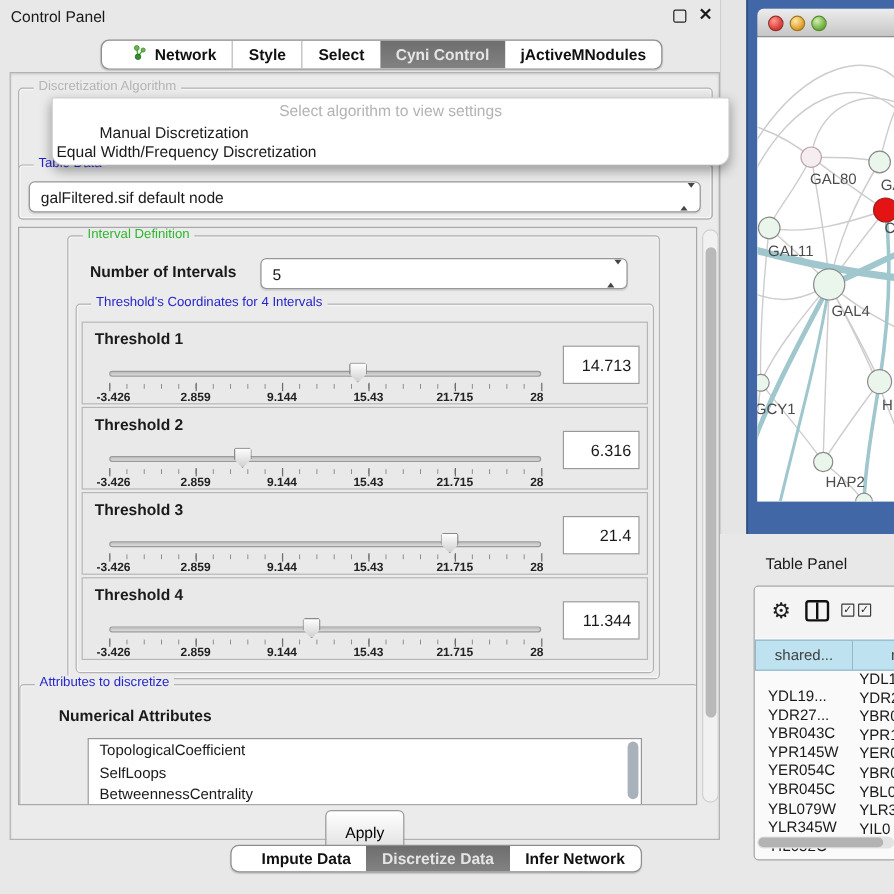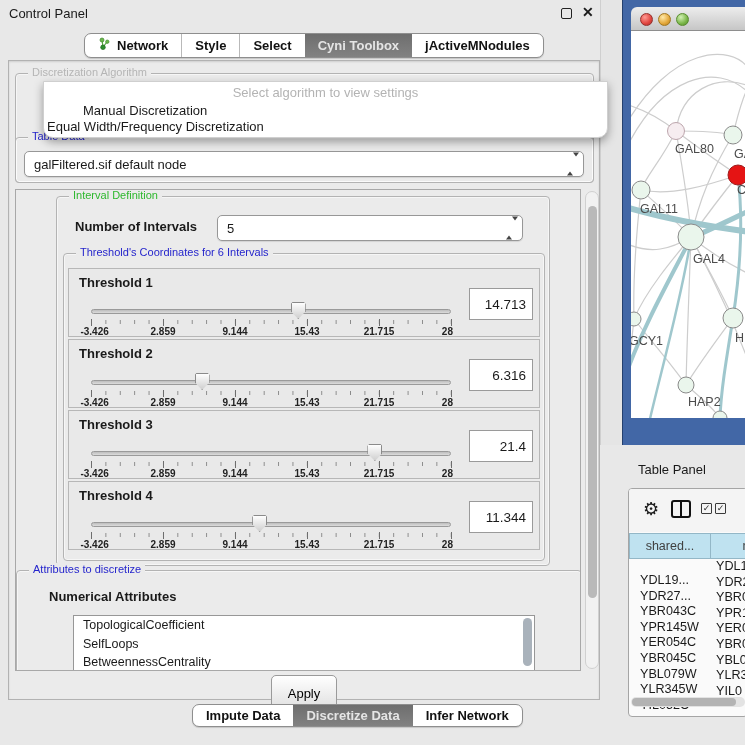--- a/index.html
+++ b/index.html
@@ -7,21 +7,21 @@
     font-family:"Liberation Sans", sans-serif; color:#1a1a1a; }
   .abs { position:absolute; }
   
   #cp-titlebar { left:0; top:0; width:622px; height:28px; }
   #cp-title { left:9px; top:6px; font-size:13px; }
   #float-btn { left:561px; top:8px; width:11px; height:11px; border:1.5px solid #222; border-radius:2px; }
   #close-btn { left:582px; top:4px; font-size:14px; font-weight:bold; }
   
   .seg-bar { display:flex; align-items:stretch; background:#fff; border:1px solid #8e8e8e;
     border-radius:7px; overflow:hidden; font-size:13px; font-weight:600; height:25px;
-    box-shadow:0 1px 1px rgba(0,0,0,0.15); }
+    box-shadow:0 1px 1px rgba(0,0,0,0.15);padding-left:12px; }
   .seg { display:flex; align-items:center; padding:0 13px; color:#111; white-space:nowrap; }
   .seg.sep { border-left:1px solid #b9b9b9; }
   .seg.sel { background:linear-gradient(#6e6e6e,#828282); color:#e5e5e5; }
   #top-tabs { left:84px; top:33px; }
   #bottom-tabs { left:144px; top:704px; height:23px;margin-left:48px; }
   .neticon { margin-right:6px; }
   
   #main-panel { left:8px; top:60px; width:592px; height:640px; background:#ebebeb;
     border:1px solid #b2b2b2; box-shadow:inset 0 1px 2px rgba(0,0,0,0.12); }
   .group { position:absolute; border:1px solid #b3b3b3; border-radius:4px;
@@ -142,21 +142,21 @@
     </span>
     <span>Network</span>
   </div>
   <div class="seg sep">
       <span>Style</span>
     </div>
   <div class="seg sep">
       <span>Select</span>
     </div>
   <div class="seg sel">
-      <span>Cyni Toolbox</span>
+      <span>Cyni Control</span>
     </div>
   <div class="seg">
       <span>jActiveMNodules</span>
     </div>
 </div>
 
 <div class="abs" id="main-panel">
 
   <div class="group" id="algo-group" style="left:6px; top:12px; width:579px; height:110px;">
     <span class="legend gray">Discretization Algorithm</span>
@@ -184,21 +184,21 @@
     <div class="group" style="left:40px; top:6px; width:494px; height:370px;">
       <span class="legend green">Interval Definition</span>
 
       <div class="abs" style="left:18px; top:22px; font-size:13px; font-weight:bold;">Number of Intervals</div>
       <div class="combo" style="left:160px; top:18px; width:306px; height:26px;">
         <span>5</span>
         <span class="spin"><span class="up"></span><span class="dn"></span></span>
       </div>
 
       <div class="group" style="left:6px; top:56px; width:482px; height:308px;">
-        <span class="legend blue">Threshold's Coordinates for 6 Intervals</span>
+        <span class="legend blue">Threshold's Coordinates for 4 Intervals</span>
 
         <div class="thr-row" style="top:14px;">
           <div class="thr-label">Threshold 1</div>
           <div class="track-zone">
             <div class="track"></div>
             <div class="ticks-minor"></div>
             <div class="tick-major" style="left:0;"></div>
               <div class="tick-major" style="left:20%;"></div>
             <div class="tick-major" style="left:40%;"></div>
               <div class="tick-major" style="left:60%;"></div>

